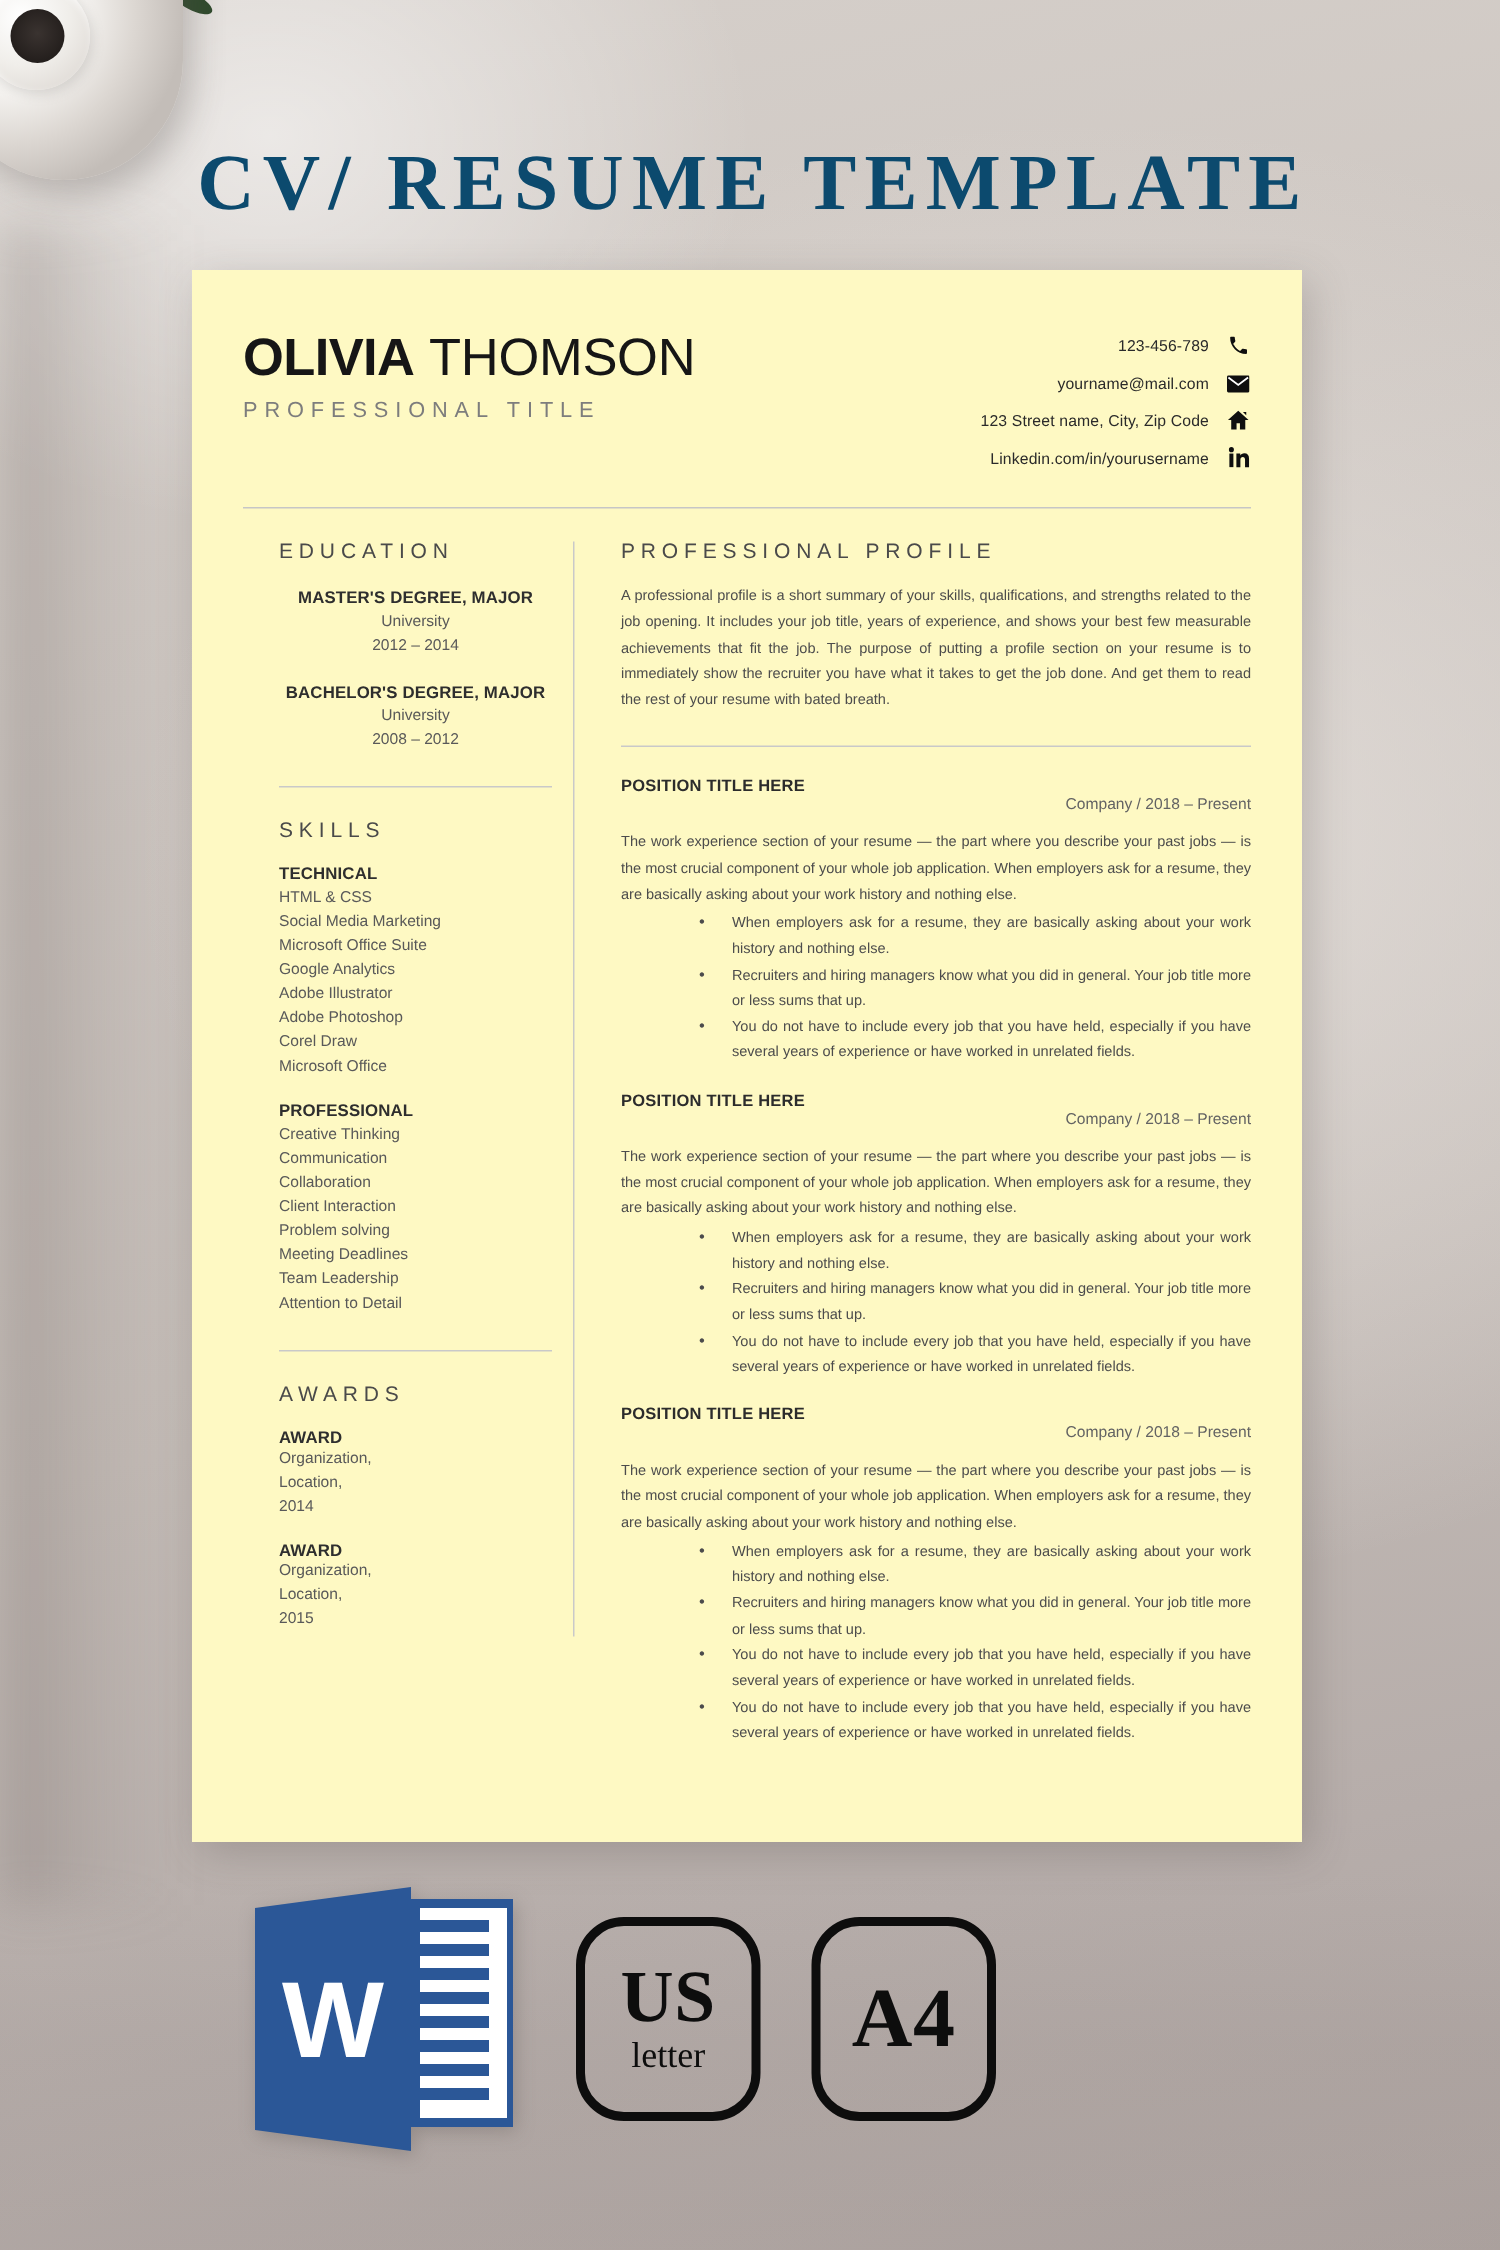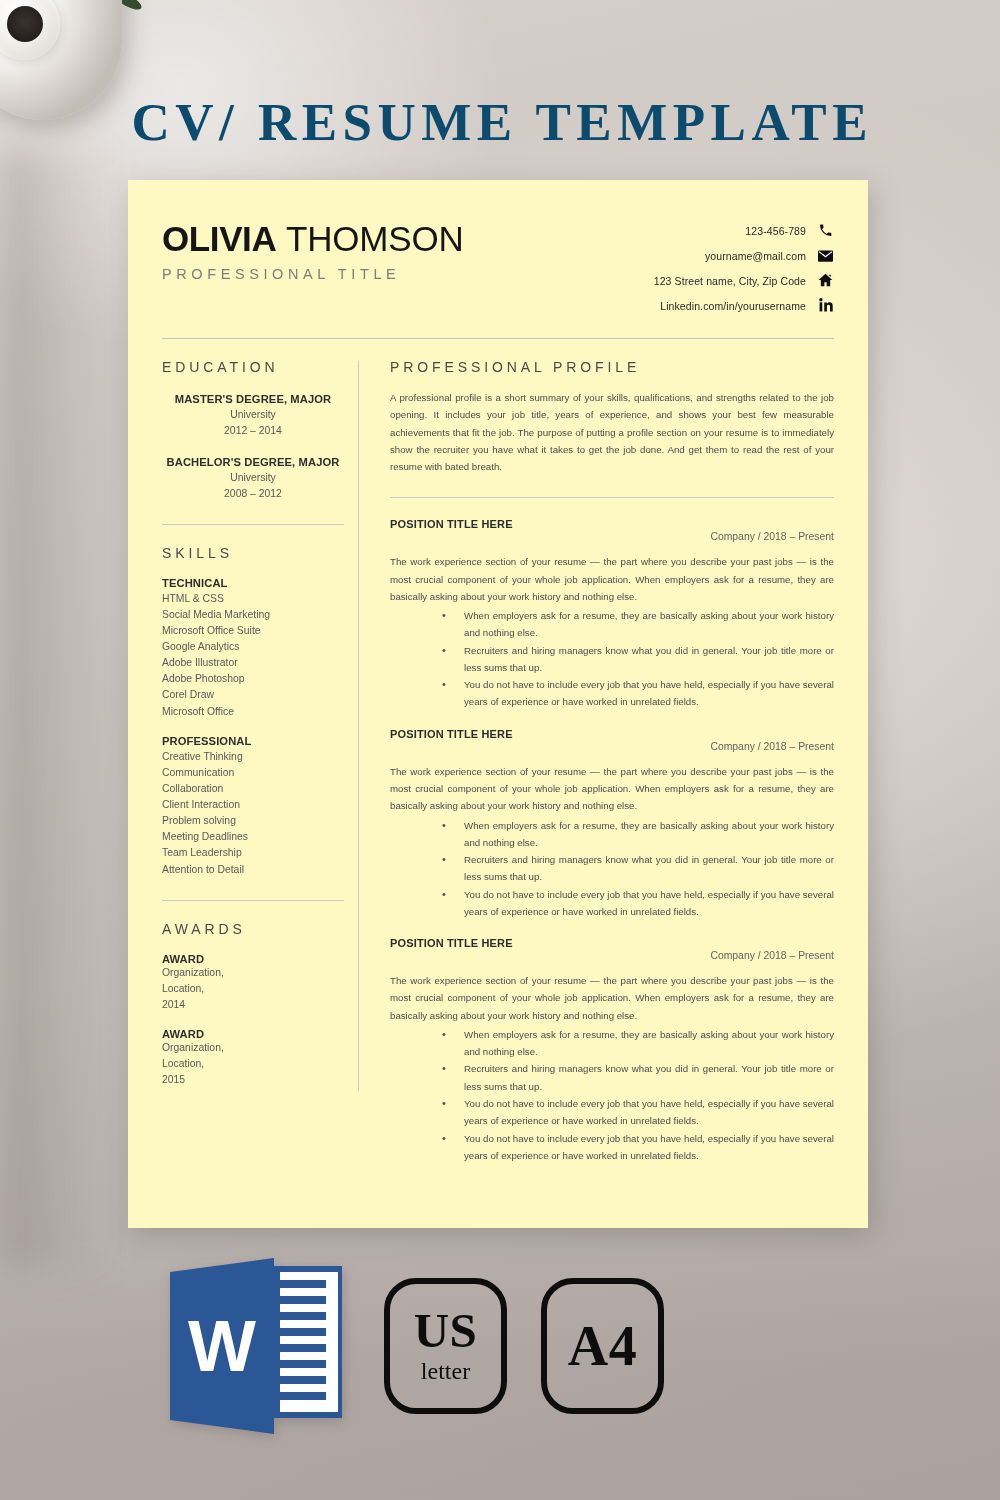--- a/index.html
+++ b/index.html
@@ -100,21 +100,21 @@
   .contact-row {
     display: flex; align-items: flex-end; justify-content: flex-end;
     gap: 11px; margin-bottom: 8px; height: 17px;
   }
   .contact-text { font-size: 10.5px; color: #2a2a2a; white-space: nowrap; letter-spacing: 0.1px; }
   .contact-icon { width: 17px; display: flex; justify-content: center; align-items: center; }
 
   #header-rule { margin-top: 18px; height: 1px; background: #c6c6c6; }
 
   
-  #columns { display: flex; margin-top: 20px; }
+  #columns { display: flex; margin-top: 20px; margin-left: 24px; }
   #sidebar { width: 196px; flex: 0 0 196px; padding-right: 14px; }
   #col-divider { width: 1px; background: #c9c9c9; margin: 2px 0 90px 0; flex: 0 0 1px; }
   #main { flex: 1; padding-left: 31px; }
 
   .sec-head {
     font-size: 14px; font-weight: 300; letter-spacing: 3.9px;
     color: #4a4a4a; white-space: nowrap;
   }
   .side-rule { height: 1px; background: #c9c9c9; margin: 22px 0 20px 0; }
 

